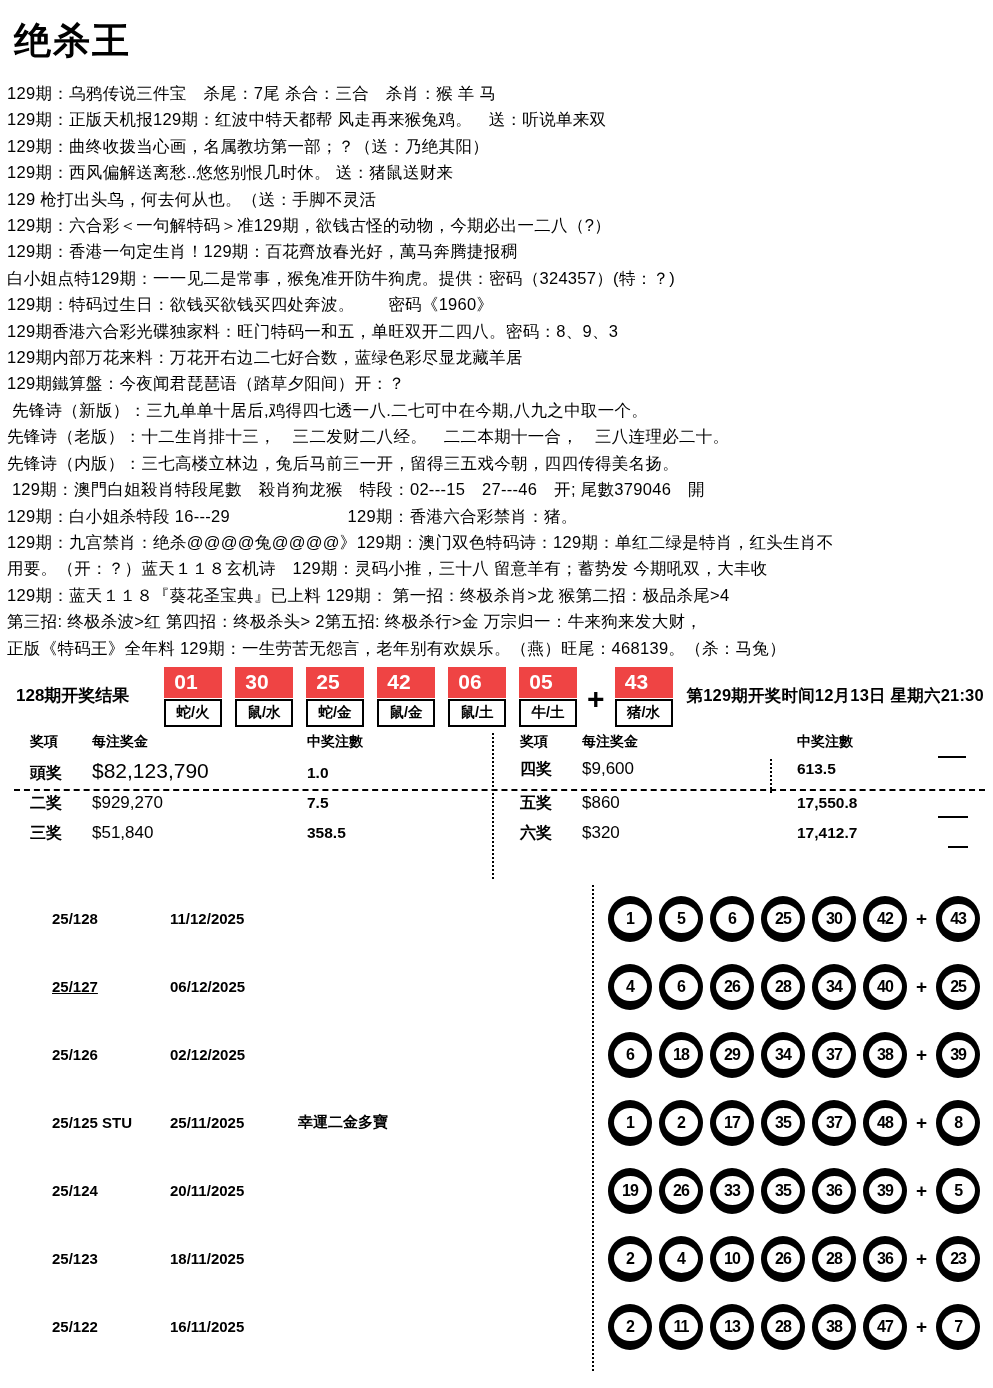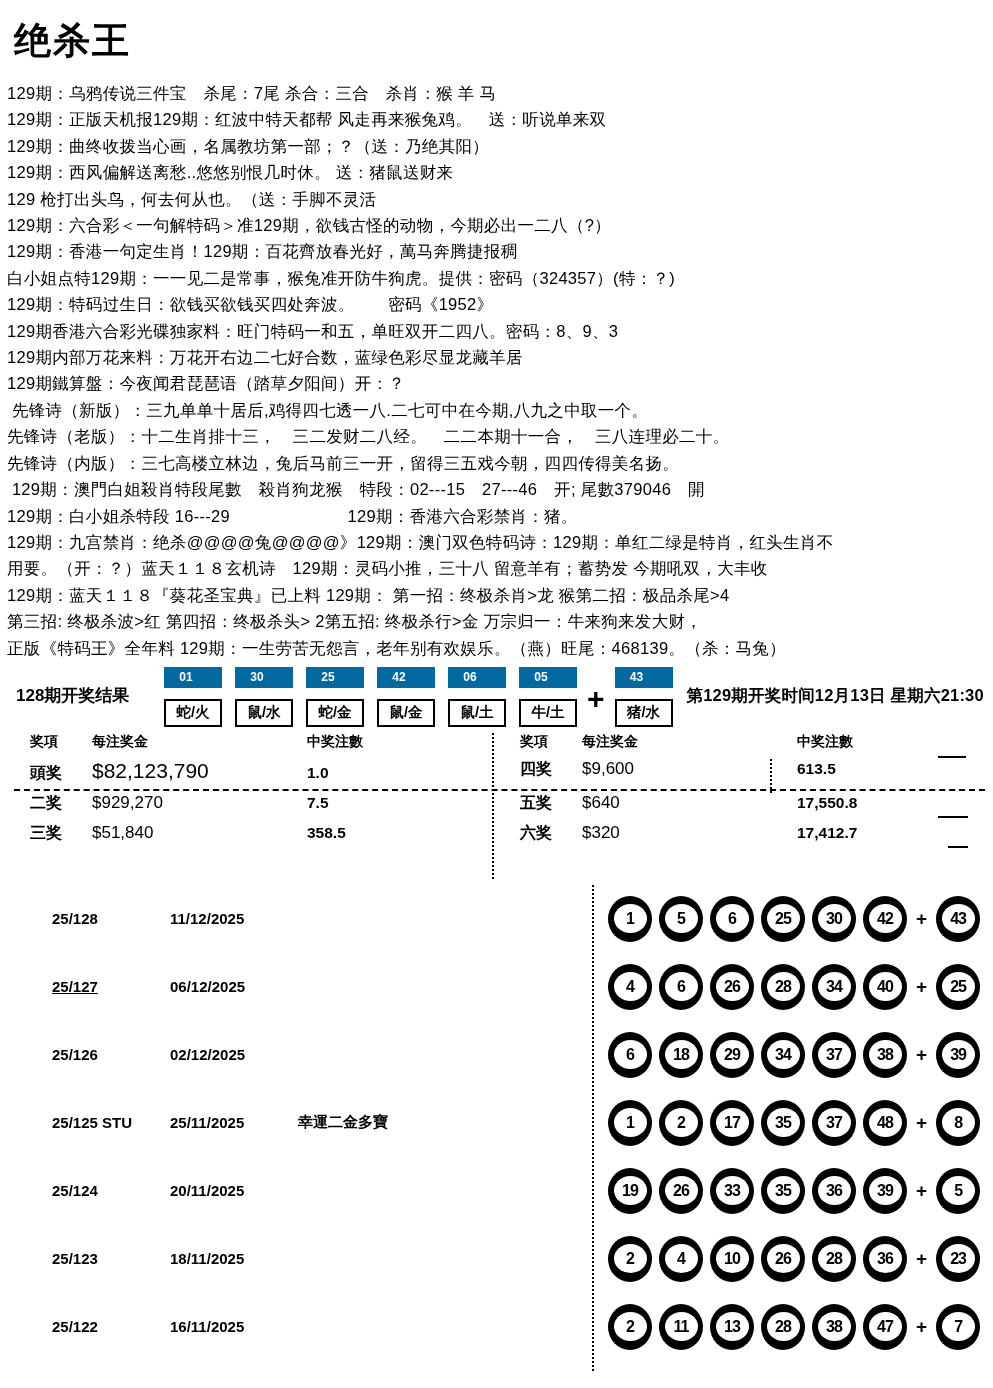--- a/index.html
+++ b/index.html
@@ -5,22 +5,22 @@
   html,body{margin:0;padding:0;background:#fff;color:#000;}
   body{width:993px;height:1388px;font-family:"Liberation Sans","DejaVu Sans",sans-serif;position:relative;overflow:hidden;}
   .page-title{font-size:37px;font-weight:bold;margin:16px 0 14px 14px;letter-spacing:2px;}
   .tips{padding-left:7px;}
   .tip-line{font-size:16.5px;line-height:26.4px;white-space:pre-wrap;font-weight:500;letter-spacing:0.3px;}
   
   .results-bar{display:flex;align-items:flex-start;padding-left:16px;margin-top:6px;height:58px;}
   .results-label{font-size:17px;font-weight:bold;align-self:center;width:148px;}
   .tiles{display:flex;gap:13px;align-items:flex-start;}
   .tile{width:58px;display:flex;flex-direction:column;}
-  .tile-num{background:#0369a1;color:#fff;font-weight:bold;font-size:12px;text-align:center;padding:3px 14px 4px 0;}
-  .tile-zodiac{border:2px solid #000;font-weight:bold;font-size:14.5px;text-align:center;padding:2px 0 3px 0;margin-top:11px;}
+  .tile-num{background:#ef4444;color:#fff;font-weight:bold;font-size:21px;text-align:center;padding:3px 14px 4px 0;}
+  .tile-zodiac{border:2px solid #000;font-weight:bold;font-size:14.5px;text-align:center;padding:2px 0 3px 0;margin-top:1px;}
   .plus-sign{font-size:30px;font-weight:bold;align-self:center;margin:6px 10px 0 10px;}
   .next-draw{font-size:16.5px;font-weight:bold;align-self:center;margin-left:14px;letter-spacing:0.2px;}
   
   .prize-area{position:relative;height:150px;margin-top:4px;}
   .prize-table{position:absolute;top:4px;}
   .prize-table.left{left:30px;width:450px;}
   .prize-table.right{left:520px;width:460px;}
   .prize-row{display:flex;align-items:baseline;height:30px;}
   .prize-row.hdr{height:26px;}
   .ph{font-size:14px;font-weight:bold;}
@@ -54,21 +54,21 @@
 
 <div class="tips">
   <div class="tip-line">129期：乌鸦传说三件宝　杀尾：7尾 杀合：三合　杀肖：猴 羊 马</div>
   <div class="tip-line">129期：正版天机报129期：红波中特天都帮 风走再来猴兔鸡。　送：听说单来双</div>
   <div class="tip-line">129期：曲终收拨当心画，名属教坊第一部；？（送：乃绝其阳）</div>
   <div class="tip-line">129期：西风偏解送离愁..悠悠别恨几时休。 送：猪鼠送财来</div>
   <div class="tip-line">129 枪打出头鸟，何去何从也。（送：手脚不灵活</div>
   <div class="tip-line">129期：六合彩＜一句解特码＞准129期，欲钱古怪的动物，今期必出一二八（?）</div>
   <div class="tip-line">129期：香港一句定生肖！129期：百花齊放春光好，萬马奔腾捷报稠</div>
   <div class="tip-line">白小姐点特129期：一一见二是常事，猴兔准开防牛狗虎。提供：密码（324357）(特：？)</div>
-  <div class="tip-line">129期：特码过生日：欲钱买欲钱买四处奔波。　　密码《1952》</div>
+  <div class="tip-line">129期：特码过生日：欲钱买欲钱买四处奔波。　　密码《1960》</div>
   <div class="tip-line">129期香港六合彩光碟独家料：旺门特码一和五，单旺双开二四八。密码：8、9、3</div>
   <div class="tip-line">129期内部万花来料：万花开右边二七好合数，蓝绿色彩尽显龙藏羊居</div>
   <div class="tip-line">129期鐵算盤：今夜闻君琵琶语（踏草夕阳间）开：？</div>
   <div class="tip-line"> 先锋诗（新版）：三九单单十居后,鸡得四七透一八.二七可中在今期,八九之中取一个。</div>
   <div class="tip-line">先锋诗（老版）：十二生肖排十三，　三二发财二八经。　二二本期十一合，　三八连理必二十。</div>
   <div class="tip-line">先锋诗（内版）：三七高楼立林边，兔后马前三一开，留得三五戏今朝，四四传得美名扬。</div>
   <div class="tip-line"> 129期：澳門白姐殺肖特段尾數　殺肖狗龙猴　特段：02---15　27---46　开; 尾數379046　開</div>
   <div class="tip-line">129期：白小姐杀特段 16---29　　　　　　　129期：香港六合彩禁肖：猪。</div>
   <div class="tip-line">129期：九宫禁肖：绝杀@@@@兔@@@@》129期：澳门双色特码诗：129期：单红二绿是特肖，红头生肖不</div>
   <div class="tip-line">用要。（开：？）蓝天１１８玄机诗　129期：灵码小推，三十八 留意羊有；蓄势发 今期吼双，大丰收</div>
@@ -142,21 +142,21 @@
       <div class="ph c2">每注奖金</div>
       <div class="ph">中奖注數</div>
     </div>
     <div class="prize-row" style="height:34px;">
       <div class="prize-label">四奖</div>
       <div class="prize-amount">$9,600</div>
       <div class="prize-count">613.5</div>
     </div>
     <div class="prize-row">
       <div class="prize-label">五奖</div>
-      <div class="prize-amount">$640</div>
+      <div class="prize-amount">$860</div>
       <div class="prize-count">17,550.8</div>
     </div>
     <div class="prize-row">
       <div class="prize-label">六奖</div>
       <div class="prize-amount">$320</div>
       <div class="prize-count">17,412.7</div>
     </div>
   </div>
   <div class="dash-sep"></div>
   <div class="vdot" style="left:492px;top:4px;height:146px;"></div>

